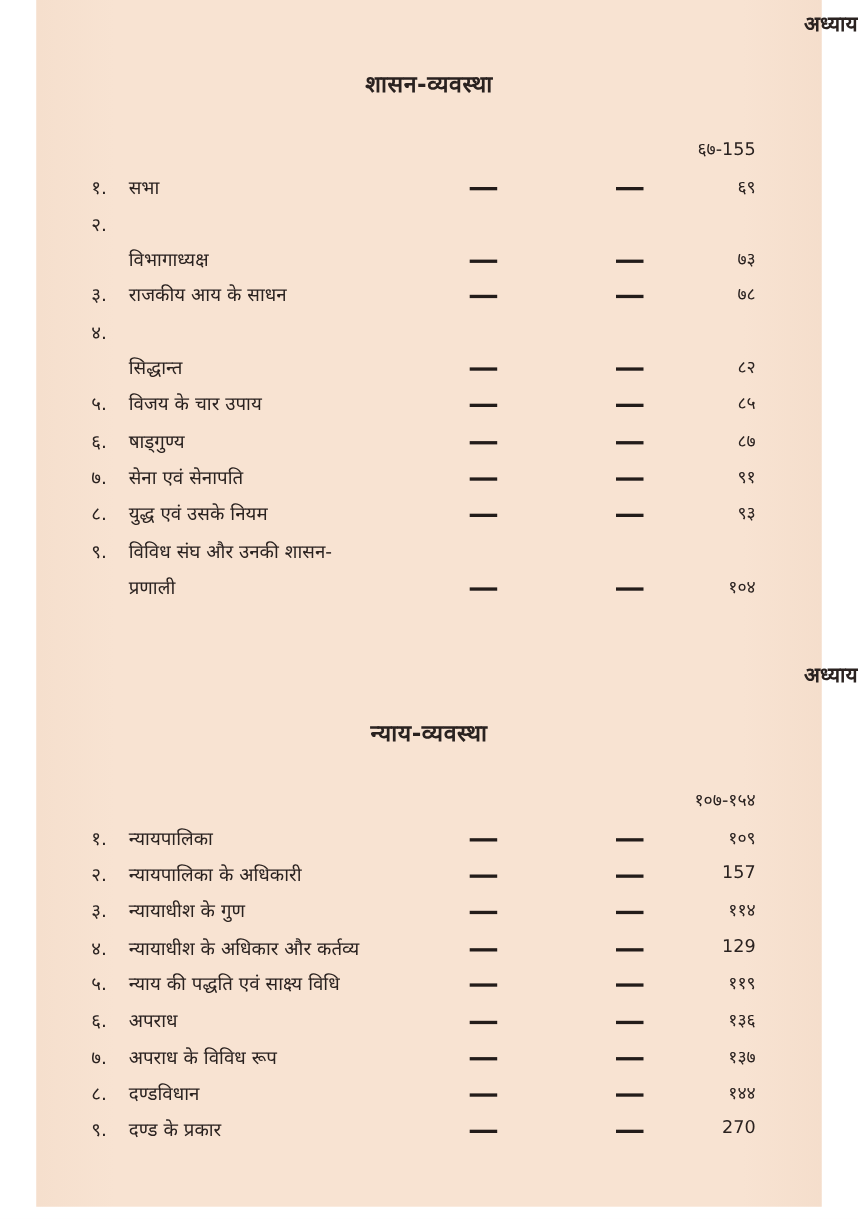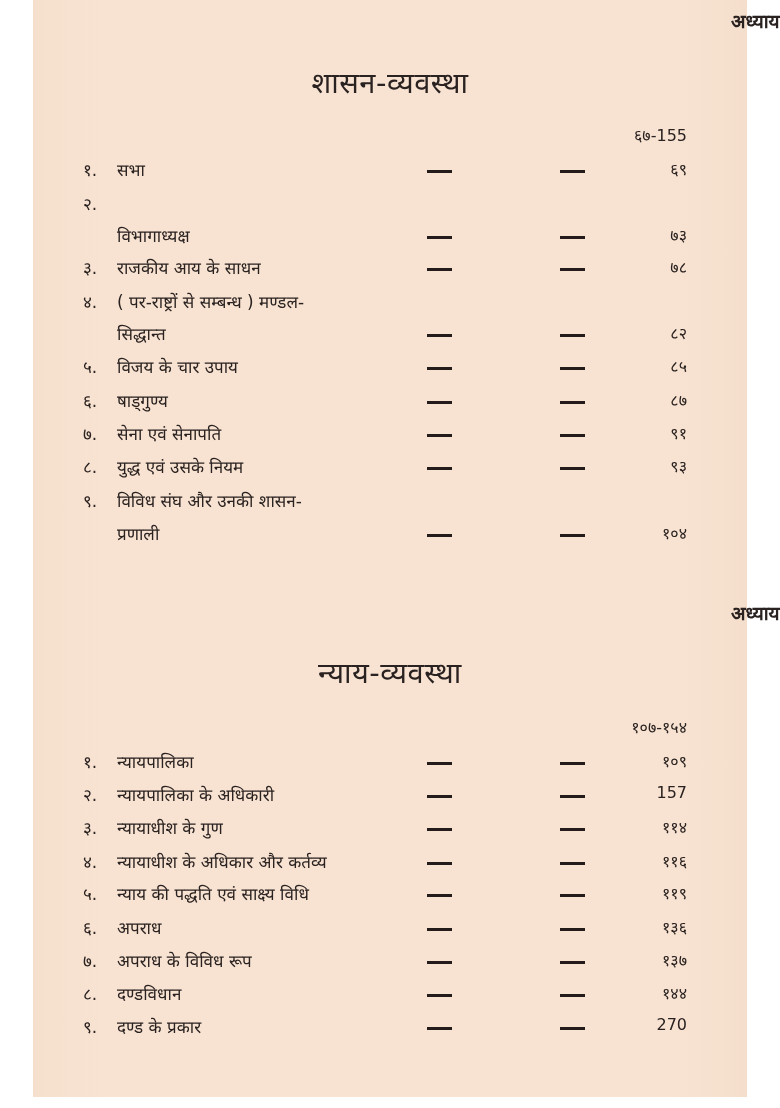--- a/index.html
+++ b/index.html
@@ -6,21 +6,21 @@
   body { width: 780px; height: 1108px; position: relative; overflow: hidden; }
   .page {
     position: absolute; left: 33px; top: 0; width: 714px; height: 1097px;
     background: #f8e3d2;
     background-image: linear-gradient(90deg, rgba(240,215,195,0.35) 0%, rgba(250,232,218,0) 10%, rgba(250,232,218,0) 90%, rgba(238,212,192,0.35) 100%);
     color: #2a2220;
     font-family: "DejaVu Sans", sans-serif;
   }
   .abs { position: absolute; }
   .chapter-label { font-size: 19px; font-weight: bold; text-align: right; width: 766px; left: 0; }
-  .section-title { font-size: 29px; font-weight: normal; text-align: center; width: 714px; left: 0; letter-spacing: 0.5px; }
+  .section-title { font-size: 21px; font-weight: bold; text-align: center; width: 714px; left: 0; letter-spacing: 0.5px; }
   .range { font-size: 16px; right: 60px; text-align: right; }
   .row { position: absolute; left: 0; width: 714px; height: 30px; font-size: 17px; }
   .row .num { position: absolute; left: 50px; }
   .row .title { position: absolute; left: 84px; white-space: nowrap; }
   .row .cont { position: absolute; left: 84px; white-space: nowrap; }
   .row .dash { position: absolute; width: 25px; height: 3px; background: #231c1a; }
   .row .dash.d1 { left: 394px; }
   .row .dash.d2 { left: 527px; }
   .row .page-no { position: absolute; right: 60px; text-align: right; font-size: 16px; }
 </style>
@@ -52,21 +52,20 @@
   <div class="row" style="top:256px;">
     <span class="num">३.</span>
     <span class="title">राजकीय आय के साधन</span>
     <span class="dash d1" style="top:12px;"></span>
     <span class="dash d2" style="top:12px;"></span>
     <span class="page-no">७८</span>
   </div>
 
   <div class="row" style="top:290px; height:60px;">
     <span class="num">४.</span>
-    <span class="title">( पर-राष्ट्रों से सम्बन्ध ) मण्डल-</span>
     <span class="cont" style="top:32px;">सिद्धान्त</span>
     <span class="dash d1" style="top:44px;"></span>
     <span class="dash d2" style="top:44px;"></span>
     <span class="page-no" style="top:32px;">८२</span>
   </div>
 
   <div class="row" style="top:355px;">
     <span class="num">५.</span>
     <span class="title">विजय के चार उपाय</span>
     <span class="dash d1" style="top:12px;"></span>
@@ -133,21 +132,21 @@
     <span class="dash d1" style="top:12px;"></span>
     <span class="dash d2" style="top:12px;"></span>
     <span class="page-no">११४</span>
   </div>
 
   <div class="row" style="top:850px;">
     <span class="num">४.</span>
     <span class="title">न्यायाधीश के अधिकार और कर्तव्य</span>
     <span class="dash d1" style="top:12px;"></span>
     <span class="dash d2" style="top:12px;"></span>
-    <span class="page-no">११६</span>
+    <span class="page-no">129</span>
   </div>
 
   <div class="row" style="top:882px;">
     <span class="num">५.</span>
     <span class="title">न्याय की पद्धति एवं साक्ष्य विधि</span>
     <span class="dash d1" style="top:12px;"></span>
     <span class="dash d2" style="top:12px;"></span>
     <span class="page-no">११९</span>
   </div>
 

